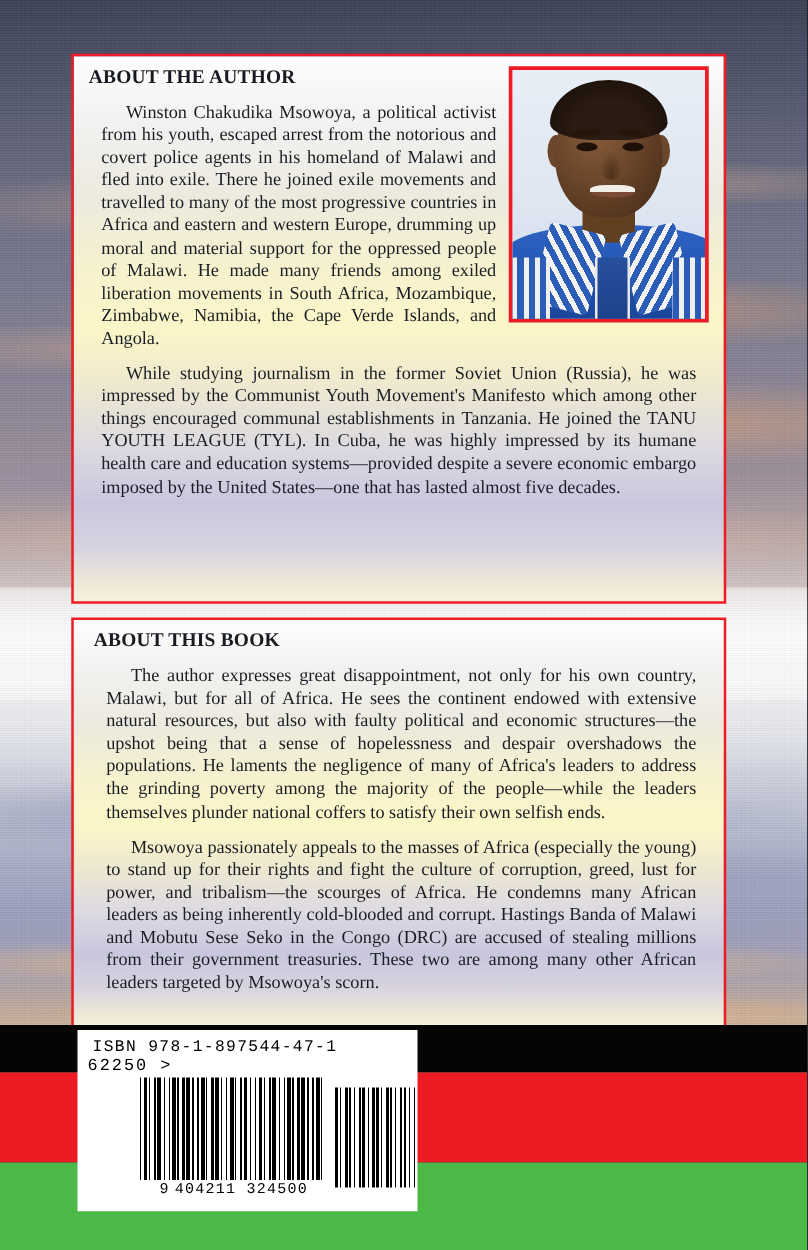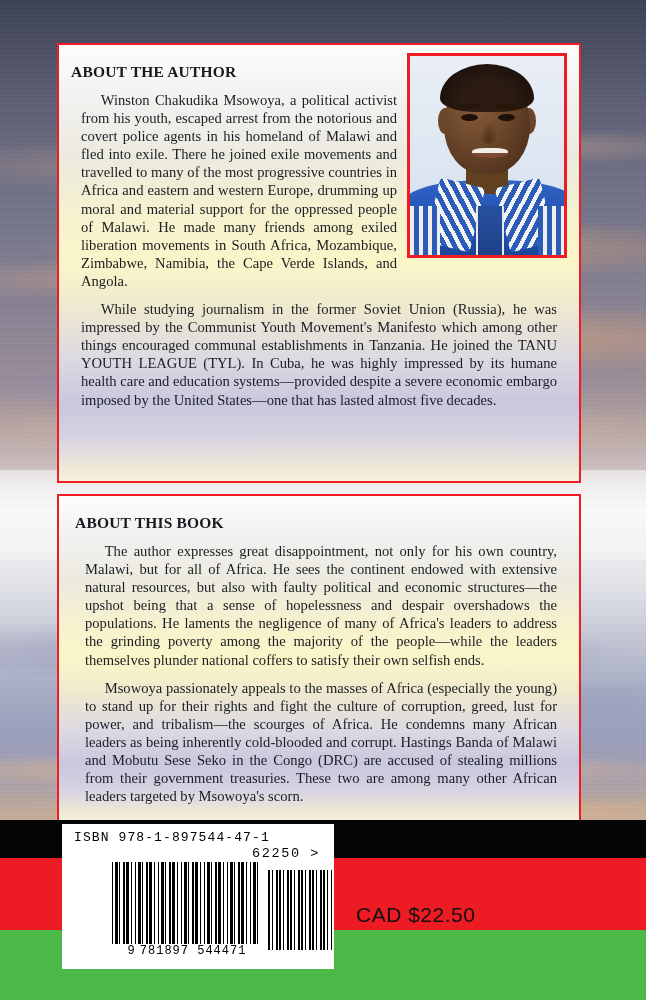--- a/index.html
+++ b/index.html
@@ -98,21 +98,21 @@
         #d6d2e0 90%,
         #efe9d8 97%,
         #f6f1dd 100%);
     padding: 6px 12px 8px 12px;
     color: #171a20;
   }
   #panel-author { left: 57px; top: 43px; width: 524px; height: 440px; }
   #panel-book   { left: 57px; top: 494px; width: 524px; height: 330px; padding-left: 16px; }
 
   .panel h2 {
-    margin: 12px 0 0 0;
+    margin: 2px 0 0 0;
     font-size: 15.5px;
     font-weight: bold;
     letter-spacing: .2px;
     font-family: "Liberation Serif", serif;
   }
   .panel p {
     margin: 10px;
     text-align: justify;
     text-indent: 1.35em;
     font-size: 14.6px;
@@ -205,21 +205,20 @@
     letter-spacing: 1.1px;
     color: #000;
     white-space: nowrap;
     margin-left: 4px;
   }
   .addon-text {
     font-family: "Liberation Mono", monospace;
     font-size: 13.5px;
     letter-spacing: 1.6px;
     color: #000;
-    text-align: right;
     margin: 1px 6px 1px 0;
   }
   .bars-row { position: relative; height: 96px; }
   .bars-main { position: absolute; left: 42px; top: 0; width: 148px; height: 88px; }
   .bars-addon { position: absolute; left: 198px; top: 8px; width: 64px; height: 80px; }
   .bars {
     background-repeat: no-repeat;
     background-color: #fff;
   }
   .bars-main {
@@ -314,20 +313,19 @@
   <div class="band" id="band-red"></div>
   <div class="band" id="band-green"></div>
 
   <div id="barcode-block">
     <div class="isbn-text">ISBN 978-1-897544-47-1</div>
     <div class="addon-text">62250 &gt;</div>
     <div class="bars-row">
       <div class="bars bars-main"></div>
       <div class="bars bars-addon"></div>
       <div class="digits">
-        <span class="d0">9</span><span>781897</span>&nbsp;<span>544471</span>
+        <span class="d0">9</span><span>404211</span>&nbsp;<span>324500</span>
       </div>
     </div>
   </div>
 
-  <div id="price">CAD  $22.50</div>
 
 </div>
 
 </body></html>

